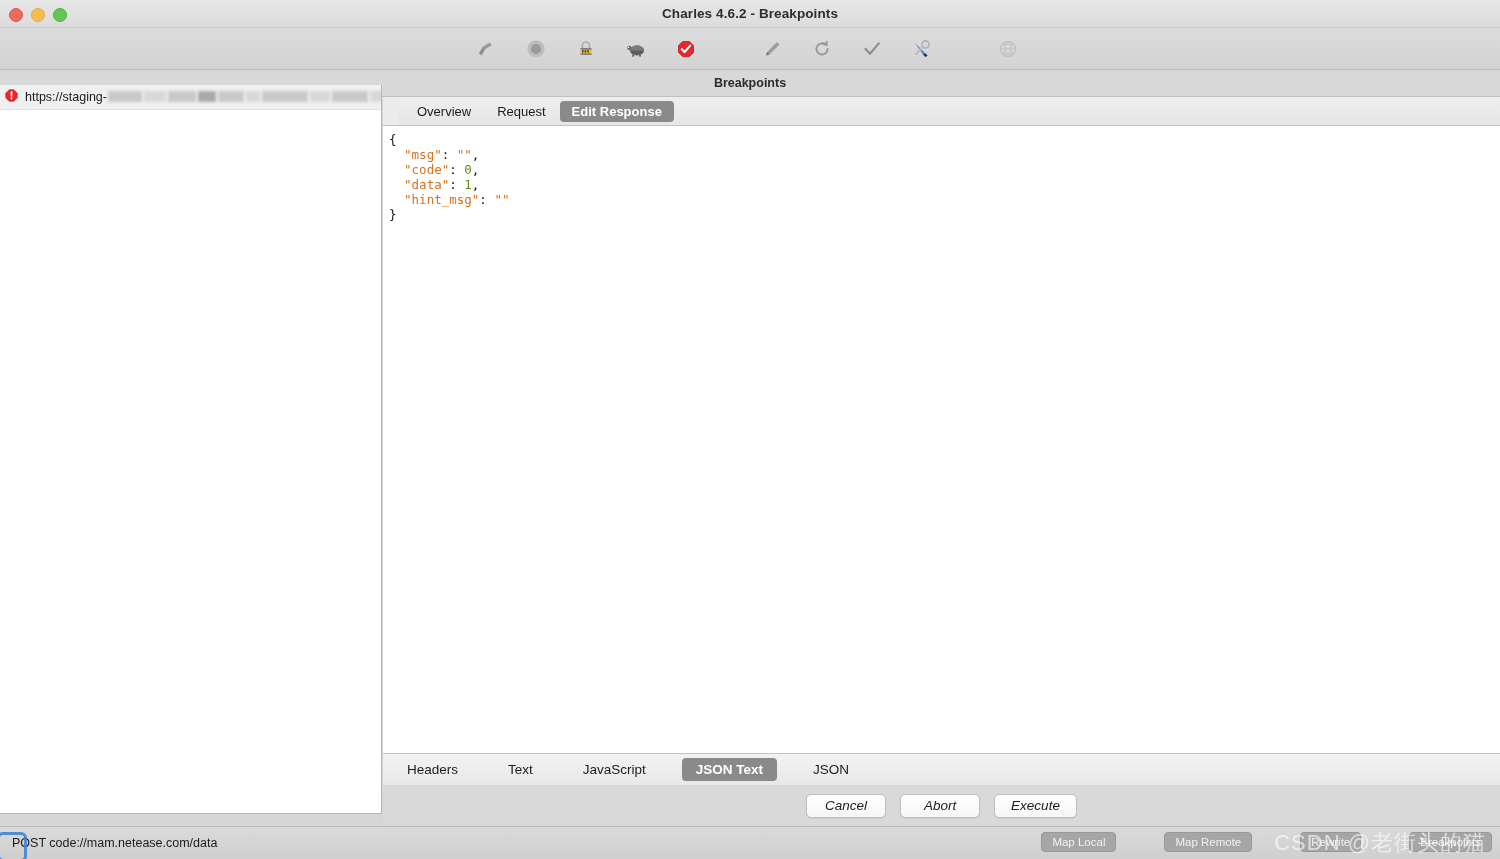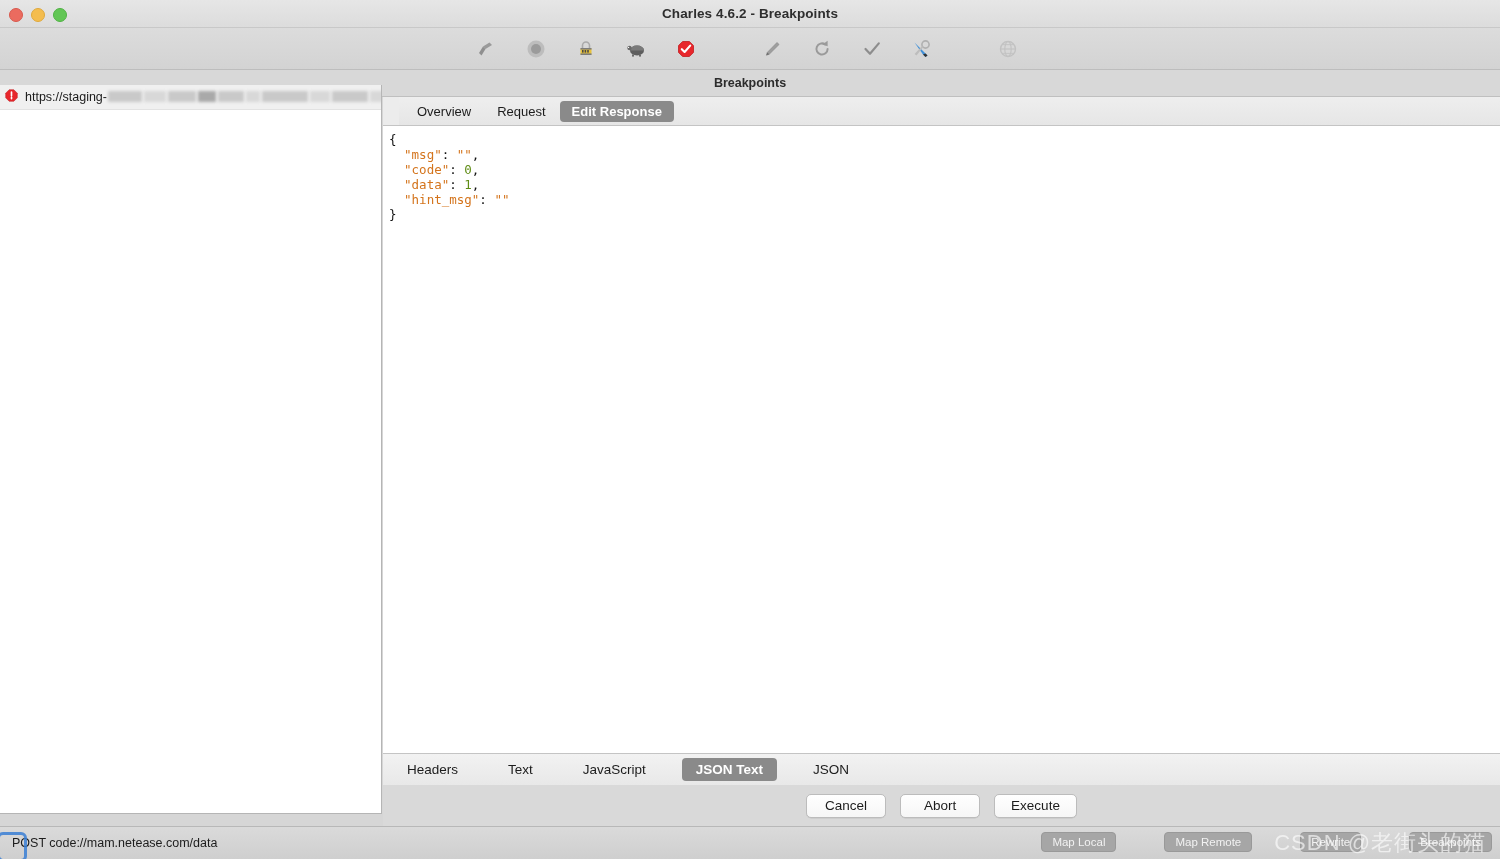--- a/index.html
+++ b/index.html
@@ -238,20 +238,21 @@
   .buttonbar {
     position: absolute;
     left: 0; top: 688px;
     width: 1117px;
     height: 41px;
     background: #d9d9d9;
     display: flex;
     align-items: center;
     justify-content: center;
     gap: 14px;
+    font-style: italic;
   }
   .btn {
     min-width: 80px;
     height: 24px;
     line-height: 22px;
     padding: 0 16px;
     text-align: center;
     font-size: 13.5px;
     color: #1c1c1c;
     background: linear-gradient(to bottom, #ffffff 0%, #f6f6f6 100%);

